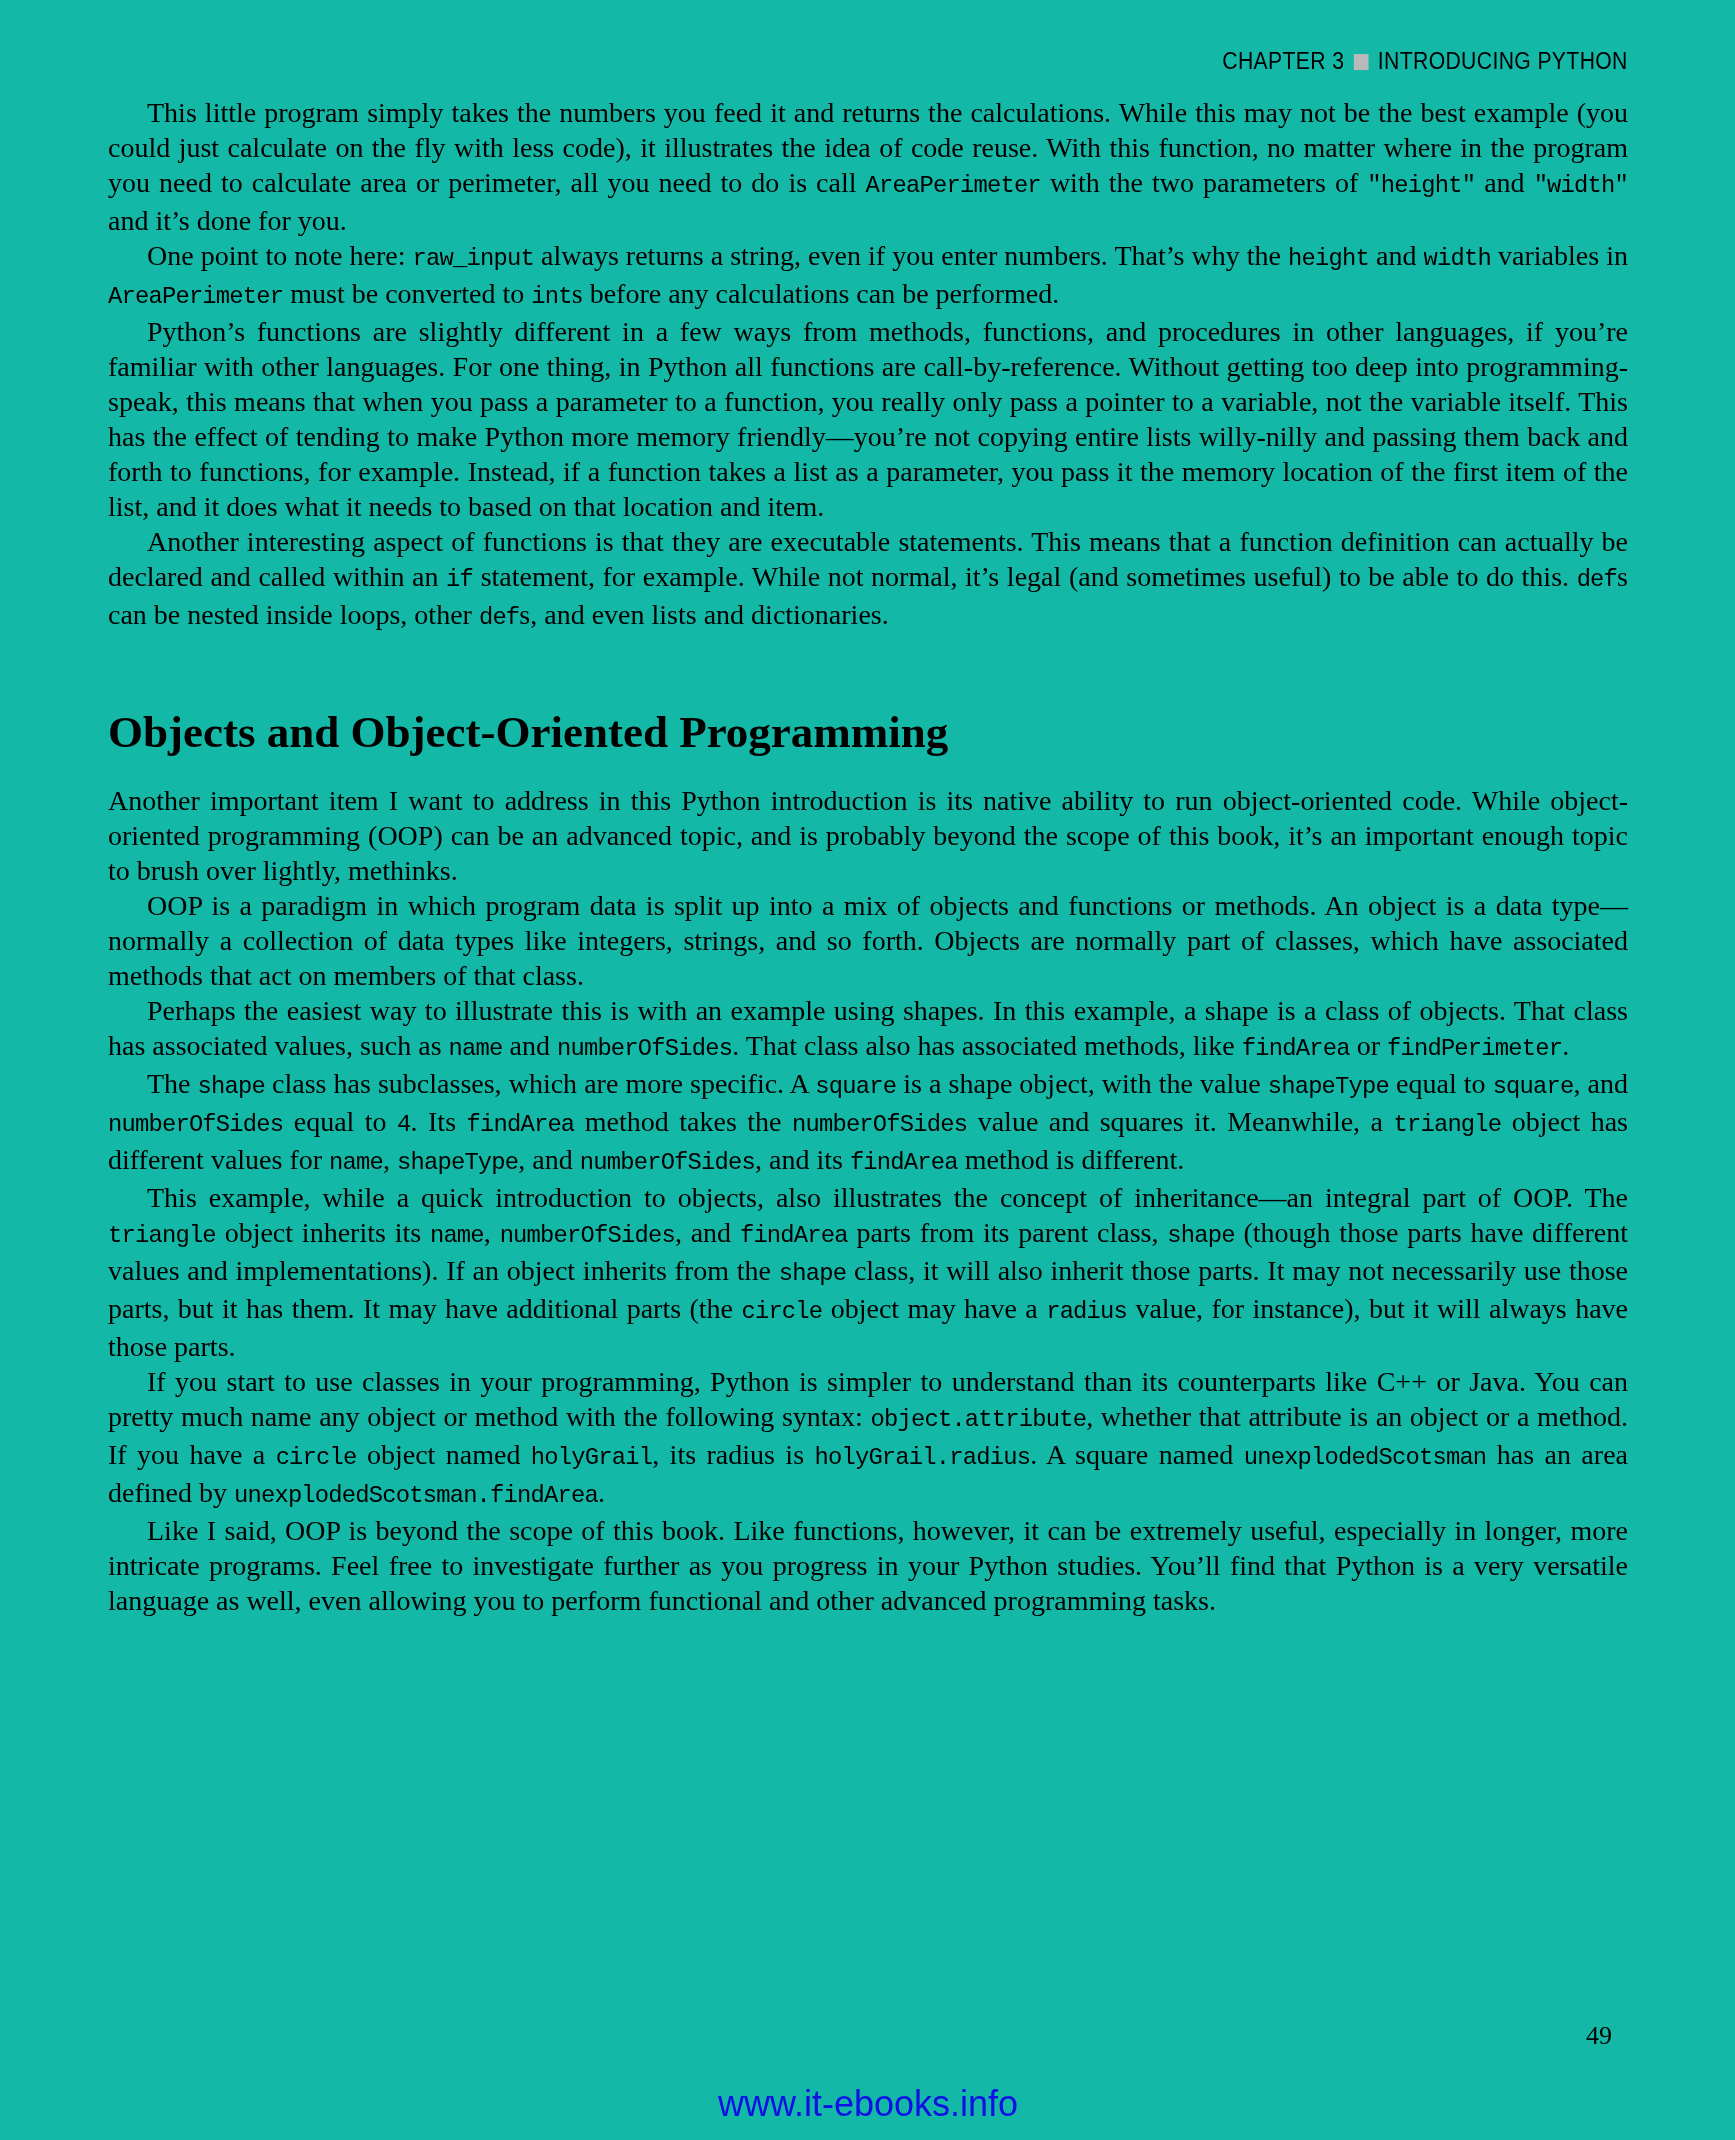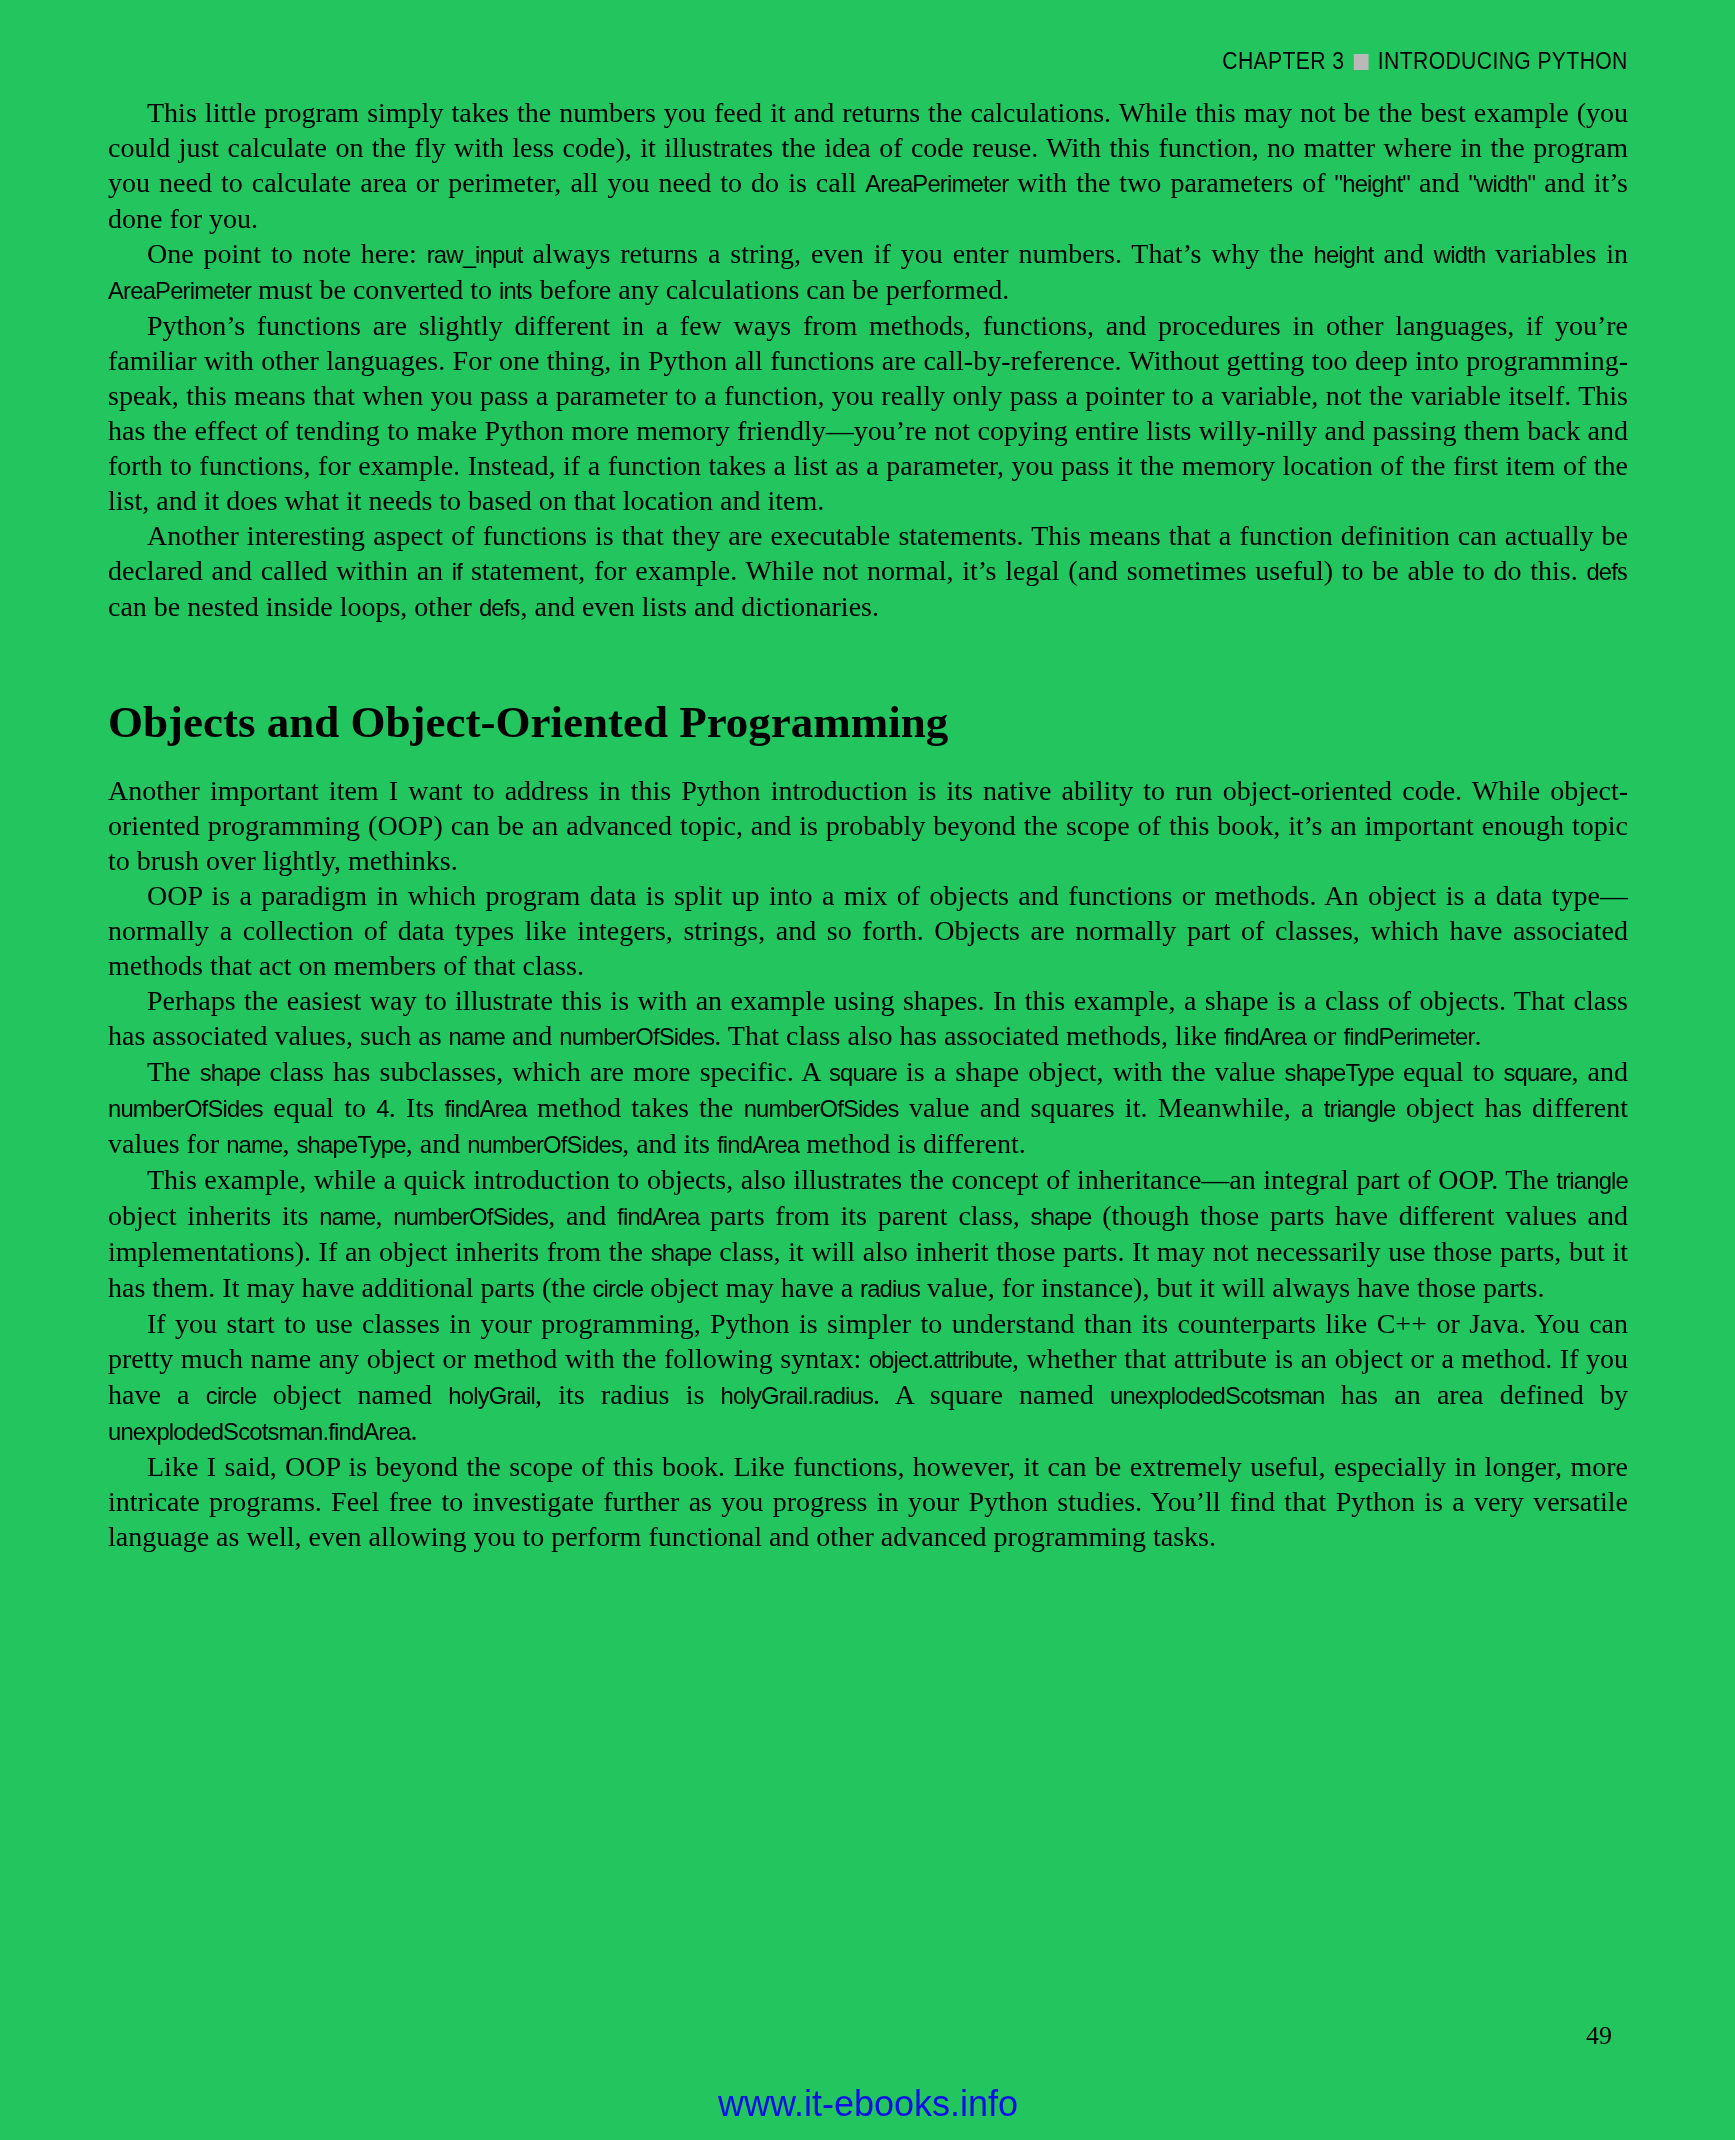--- a/index.html
+++ b/index.html
@@ -1,21 +1,21 @@
 <!DOCTYPE html>
 <html style="font-size:13.6px"><head>
 <meta charset="utf-8">
 <style>
   html, body { margin: 0; padding: 0; background: #e8e8e8; }
   .page {
     position: relative;
     width: 1736px;
     height: 2141px;
     margin: 0 auto;
-    background: #22c55e;
+    background: #14b8a6;
     color: #000000;
     font-family: "Liberation Serif", serif;
     overflow: hidden;
   }
   .running-header {
     position: absolute;
     top: 48px;
     right: 108px;
     font-family: "Liberation Sans", sans-serif;
     font-size: 23px;
@@ -39,21 +39,21 @@
     top: 95px;
     width: 1520px;
     font-size: 28px;
     line-height: 35px;
     text-align: justify;
   }
   .content p { margin: 0; }
   .content p.indent { text-indent: 39px; }
   .it { }
   .code {
-    font-family: Liberation Sans, sans-serif;
+    font-family: Liberation Mono, monospace;
     font-size: 0.85em;
     letter-spacing: -0.8px;
   }
   .section-heading {
     font-family: "Liberation Serif", serif;
     font-size: 45px;
     line-height: 1.1;
     font-weight: 600;
     margin: 73px 0 25.4px 0;
     text-align: left;

